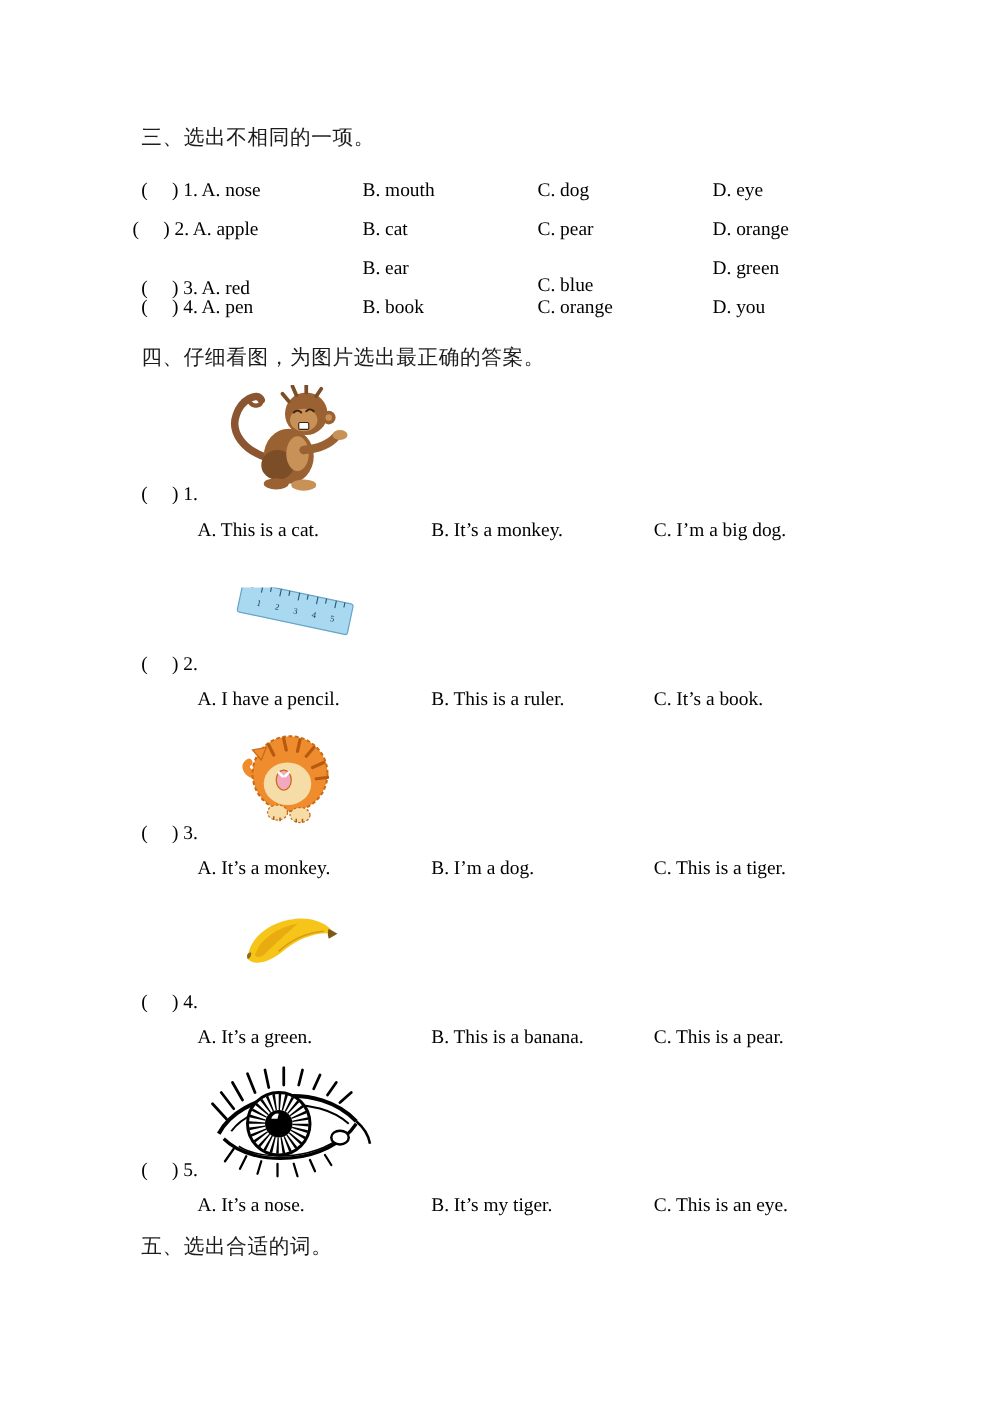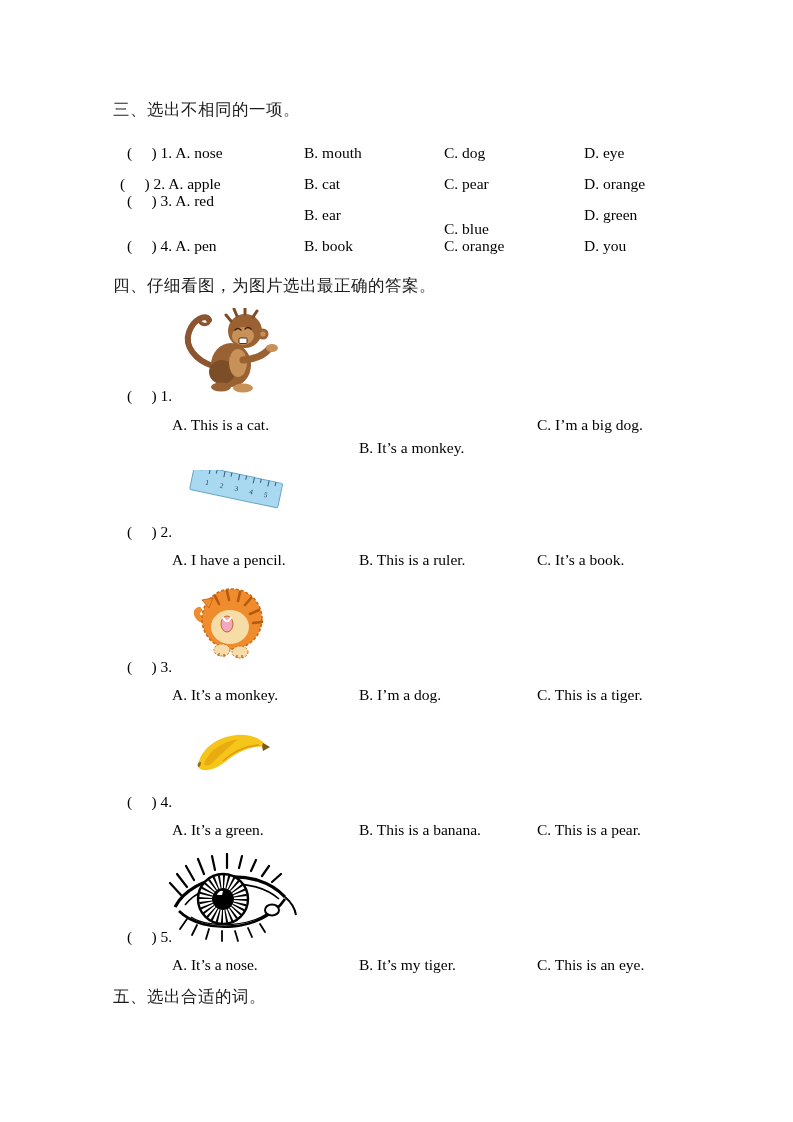--- a/index.html
+++ b/index.html
@@ -19,21 +19,20 @@
     font-size:16.5px;
     color:#1c1c1c;
     letter-spacing:0.5px;
     white-space:pre;
   }
   .en {
     font-family:"Liberation Serif", serif;
     font-size:15.5px;
     color:#000;
     white-space:pre;
-    margin-left:14px;
   }
   svg { display:block; }
 </style>
 </head>
 <body>
 
 <div class="page">
 
   <div class="cn abs" style="left:113px; top:99px">三、选出不相同的一项。</div>
 
@@ -41,21 +40,21 @@
     <span class="en abs" style="left:113px; top:144px">(     ) 1. A. nose</span>
     <span class="en abs" style="left:290px; top:144px">B. mouth</span>
     <span class="en abs" style="left:430px; top:144px">C. dog</span>
     <span class="en abs" style="left:570px; top:144px">D. eye</span>
 
     <span class="en abs" style="left:106px; top:175px">(     ) 2. A. apple</span>
     <span class="en abs" style="left:290px; top:175px">B. cat</span>
     <span class="en abs" style="left:430px; top:175px">C. pear</span>
     <span class="en abs" style="left:570px; top:175px">D. orange</span>
 
-    <span class="en abs" style="left:113px; top:192px">(     ) 3. A. red</span>
+    <span class="en abs" style="left:113px; top:222px">(     ) 3. A. red</span>
     <span class="en abs" style="left:290px; top:206px">B. ear</span>
     <span class="en abs" style="left:430px; top:220px">C. blue</span>
     <span class="en abs" style="left:570px; top:206px">D. green</span>
 
     <span class="en abs" style="left:113px; top:237px">(     ) 4. A. pen</span>
     <span class="en abs" style="left:290px; top:237px">B. book</span>
     <span class="en abs" style="left:430px; top:237px">C. orange</span>
     <span class="en abs" style="left:570px; top:237px">D. you</span>
   </div>
 
@@ -76,21 +75,21 @@
       <path d="M52,13 l-5,-6 M58,8 l-3,-7 M66,6 l0,-6 M74,9 l4,-6" stroke="#7c4e27" stroke-width="3" stroke-linecap="round" fill="none"></path>
       <circle cx="84" cy="26" r="5.5" fill="#9a6132"></circle>
       <circle cx="84" cy="26" r="2.6" fill="#c89157"></circle>
       <ellipse cx="64" cy="28" rx="11" ry="9" fill="#c89157"></ellipse>
       <path d="M56,22 q3,-3 6,0 M66,21 q3,-3 6,0" stroke="#3a2410" stroke-width="1.5" fill="none" stroke-linecap="round"></path>
       <rect x="60" y="30" width="8" height="5.5" rx="1" fill="#ffffff" stroke="#3a2410" stroke-width="0.9"></rect>
     </svg>
   </div>
   <span class="en abs" style="left:113px; top:387px">(     ) 1.</span>
   <span class="en abs" style="left:158px; top:416px">A. This is a cat.</span>
-  <span class="en abs" style="left:345px; top:439px">B. It’s a monkey.</span>
+  <span class="en abs" style="left:345px; top:416px">B. It’s a monkey.</span>
   <span class="en abs" style="left:523px; top:416px">C. I’m a big dog.</span>
 
   <div class="abs" style="left:186px; top:470px">
     <svg width="105" height="48" viewBox="0 0 105 48">
       <g transform="rotate(12 50 22)">
         <rect x="4" y="4" width="90" height="25" rx="2" fill="#a9d9f1" stroke="#67a4c6" stroke-width="1"></rect>
         <path d="M12,4 v4 M20,4 v6 M27,4 v4 M35,4 v6 M42,4 v4 M50,4 v6 M57,4 v4 M65,4 v6 M72,4 v4 M80,4 v6 M87,4 v4" stroke="#2c5670" stroke-width="0.9" fill="none"></path>
         <text x="18" y="21" font-size="7" fill="#1a3a52" font-family="Liberation Serif, serif">1</text>
         <text x="33" y="21" font-size="7" fill="#1a3a52" font-family="Liberation Serif, serif">2</text>
         <text x="48" y="21" font-size="7" fill="#1a3a52" font-family="Liberation Serif, serif">3</text>

